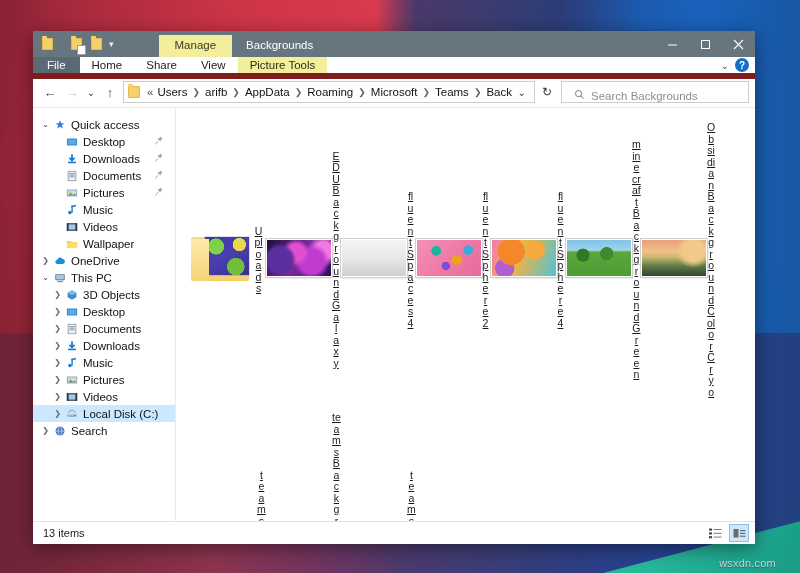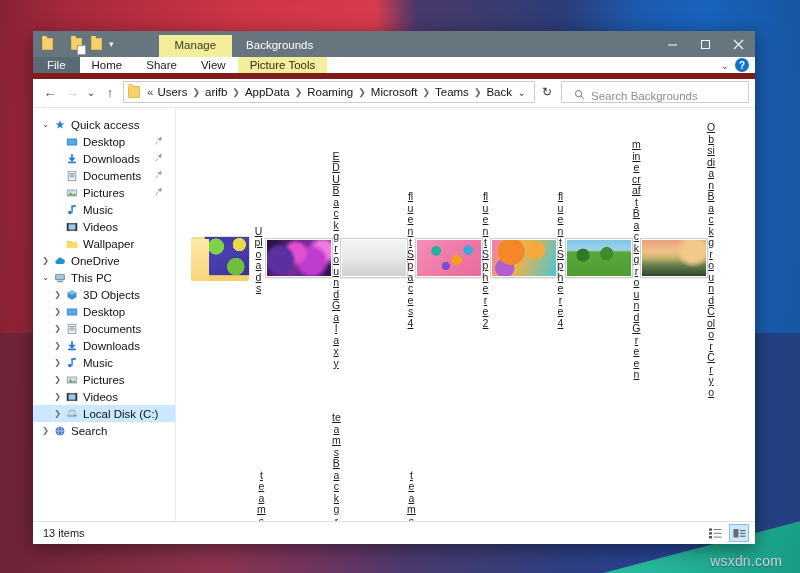--- a/index.html
+++ b/index.html
@@ -56,22 +56,22 @@
     clip-path: polygon(18% 100%, 100% 32%, 100% 100%);
   }
   .teal-shape2 {
     position: absolute; right: 0; bottom: 0;
     width: 190px; height: 52px;
     background: linear-gradient(100deg, #27c0a3 0%, #1b9b85 100%);
     clip-path: polygon(0% 100%, 100% 55%, 100% 100%);
     opacity:.85;
   }
   .watermark {
-    position: absolute; right: 18px; bottom: 4px;
-    font-size: 14px; color: #cfd6e0; letter-spacing: .2px;
+    position: absolute; right: 24px; bottom: 4px;
+    font-size: 11px; color: #cfd6e0; letter-spacing: .2px;
     text-shadow: 0 1px 1px rgba(0,0,0,.35);
   }
 
   
   #window {
     position: absolute;
     left: 33px; top: 31px;
     width: 722px; height: 513px;
     background: #ffffff;
     box-shadow: 0 4px 18px rgba(0,0,0,.45);

